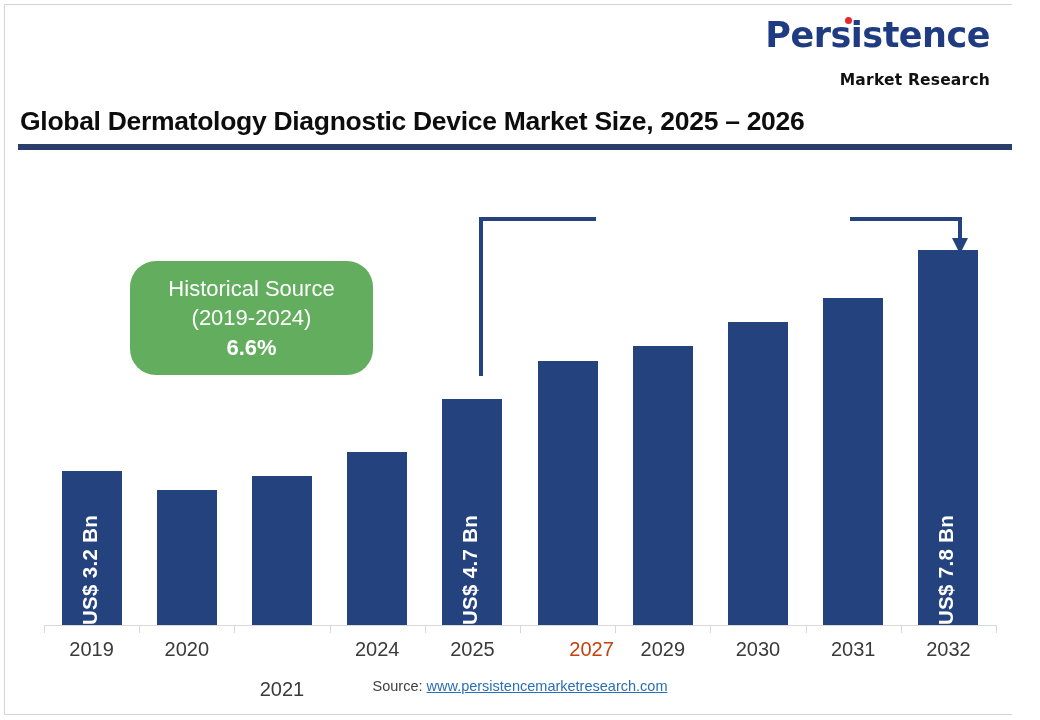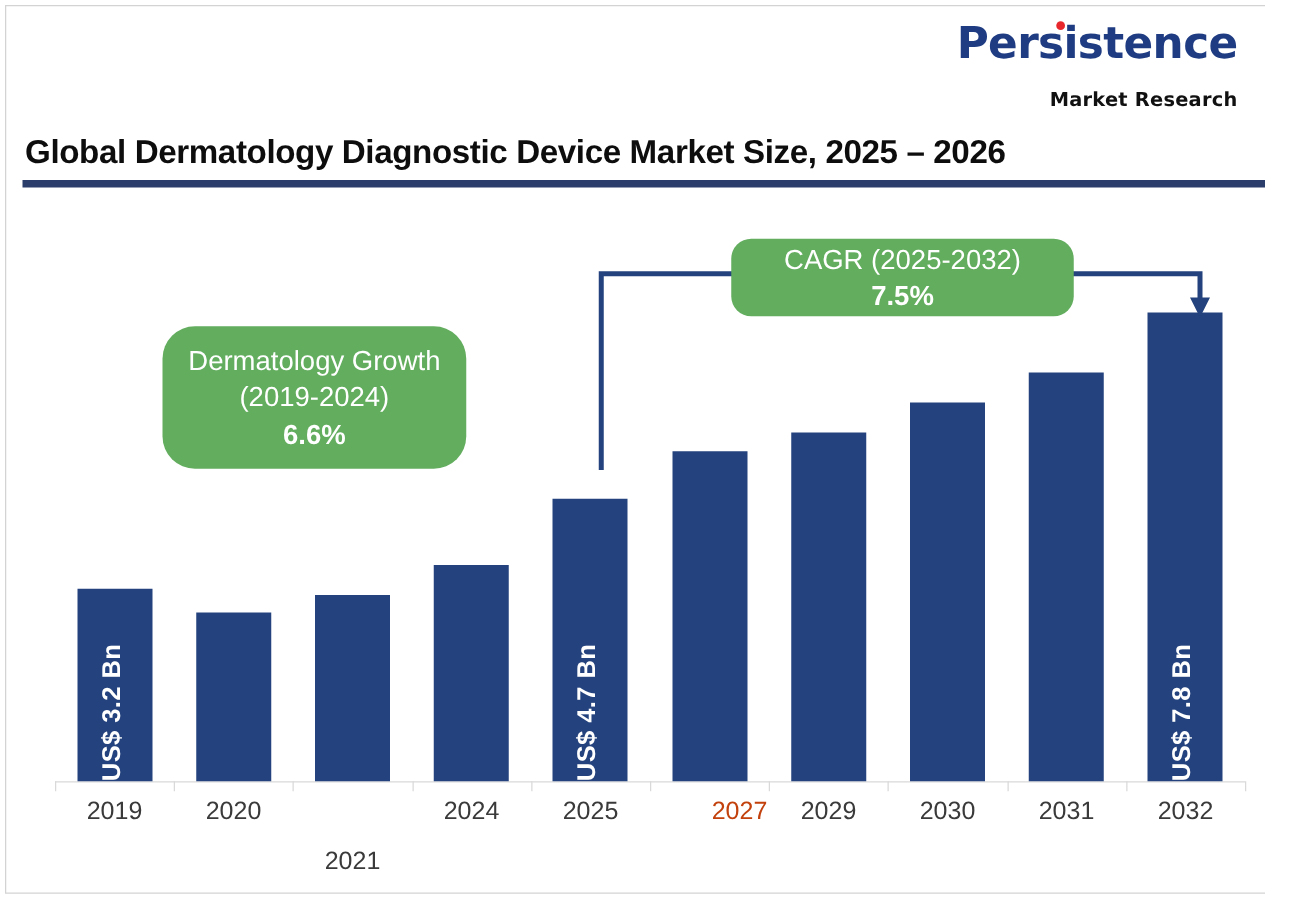--- a/index.html
+++ b/index.html
@@ -263,24 +263,23 @@
 
   <svg id="connectors" viewBox="0 0 1040 720" xmlns="http://www.w3.org/2000/svg">
 
     <path d="M 481 376 L 481 219 L 596 219" fill="none" stroke="#24427d" stroke-width="4"></path>
 
     <path d="M 850 219 L 960 219 L 960 240" fill="none" stroke="#24427d" stroke-width="4"></path>
     <polygon points="952,238 968,238 960,254" fill="#24427d"></polygon>
   </svg>
 
   <div class="callout" id="callout-historical">
-    <div class="line1">Dermatology Growth</div>
+    <div class="line1">Historical Source</div>
     <div class="line2">(2019-2024)</div>
     <div class="value">6.6%</div>
   </div>
 
-  <div class="callout" id="callout-cagr">
-    <div class="line1">CAGR (2025-2032)</div>
-    <div class="value">7.5%</div>
+
+  <div id="source">
+    <span>Source: </span><a id="source-link" href="#">www.persistencemarketresearch.com</a>
   </div>
 
-
 </div>
 
 </body></html>

